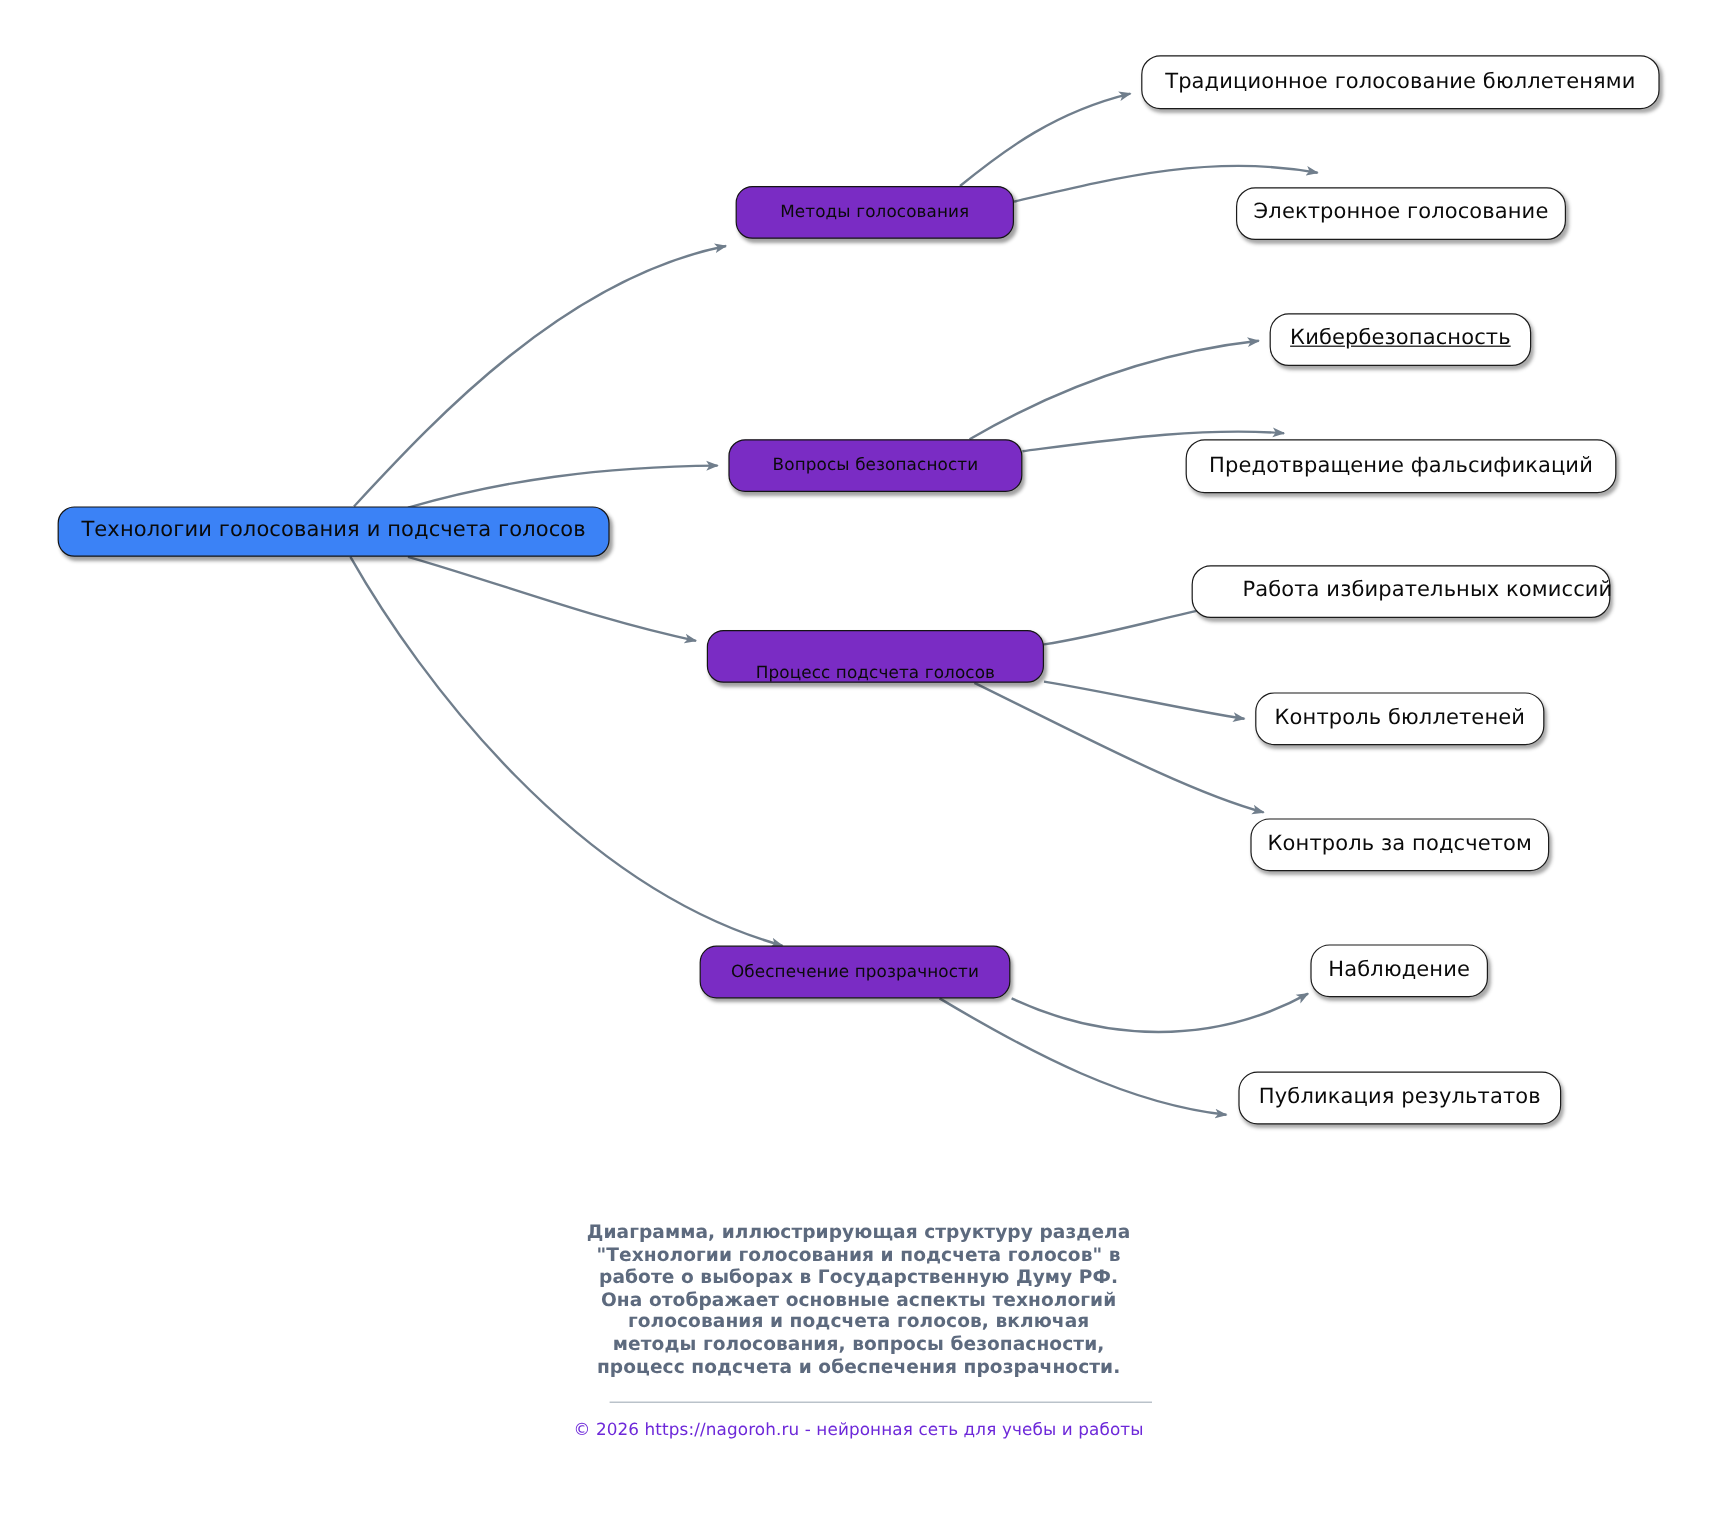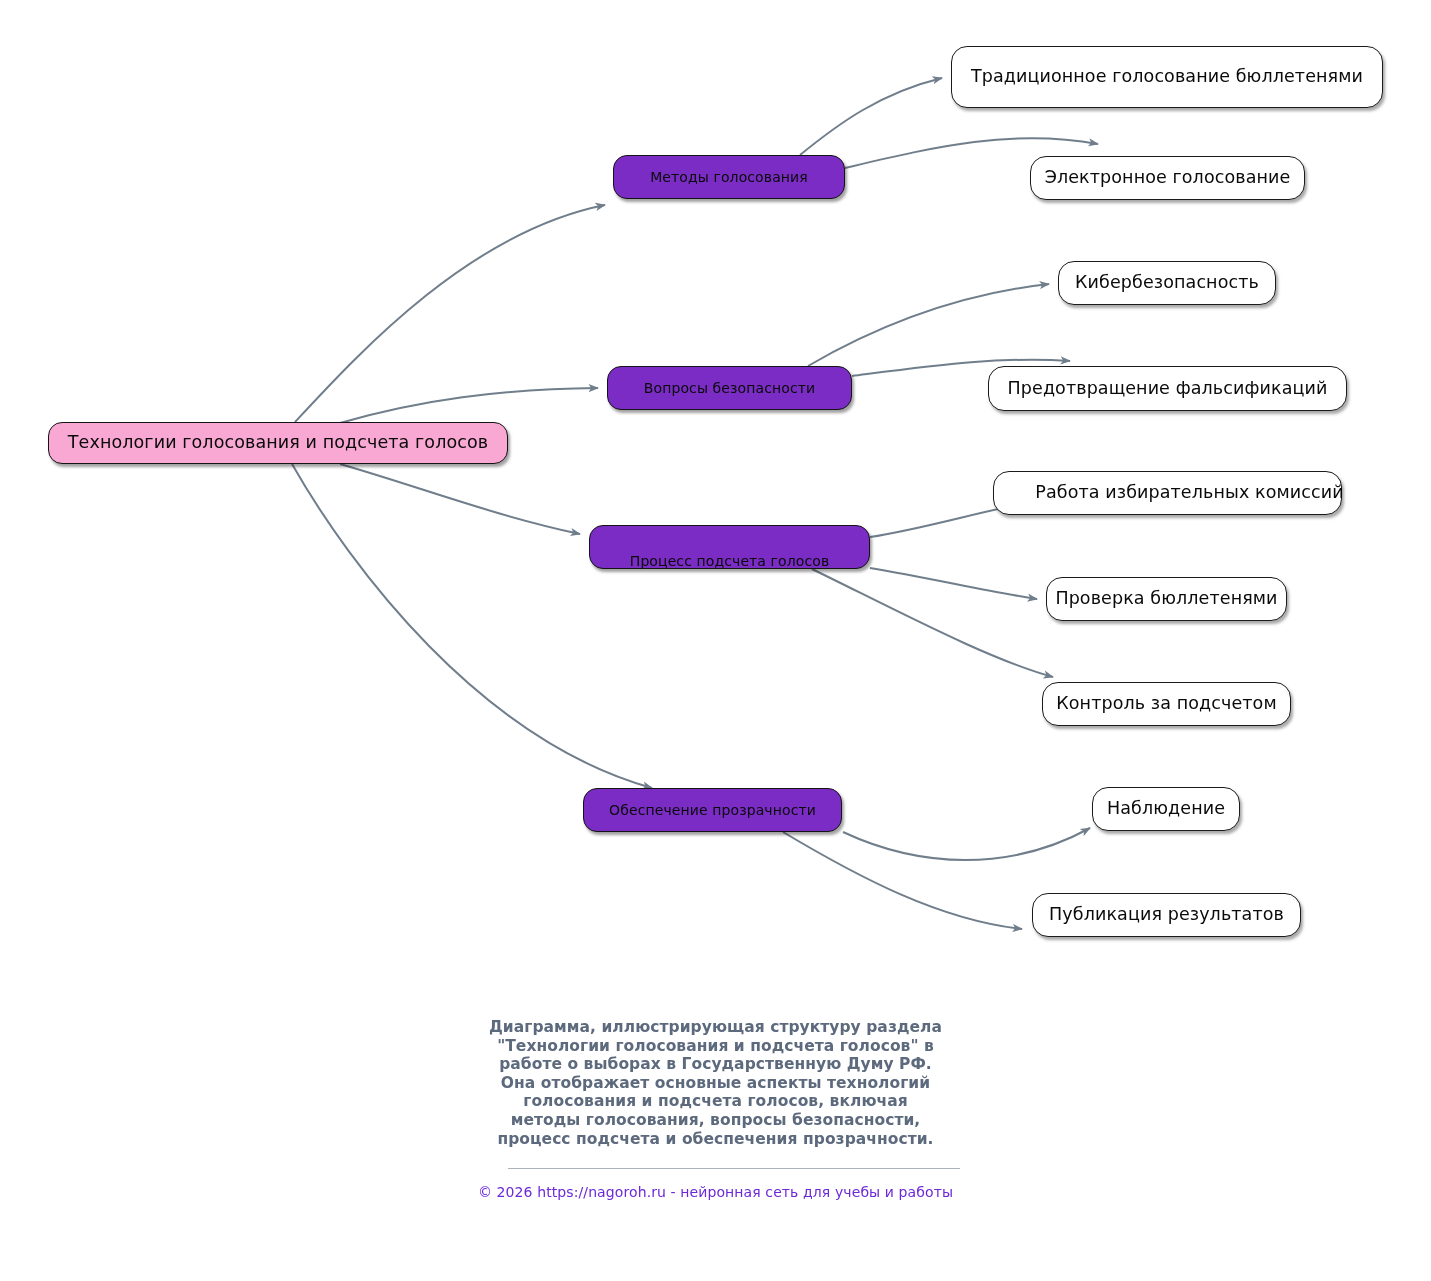--- a/index.html
+++ b/index.html
@@ -50,21 +50,21 @@
     justify-content: center;
     white-space: nowrap;
     border-radius: 14px;
     font-size: 17px;
     line-height: 1;
     color: #0a0a0a;
     letter-spacing: 0.1px;
   }
 
   .node-root {
-    background: #f9a8d4;
+    background: #3b82f6;
     border: 1.6px solid #141414;
     box-shadow: 2px 3px 3px rgba(20,20,20,0.40);
     font-size: 17.5px;
   }
 
   .node-branch {
     background: #7a2cc4;
     border: 1.6px solid #141414;
     box-shadow: 2px 3px 3px rgba(20,20,20,0.40);
     font-size: 14px;
@@ -155,45 +155,45 @@
     <path class="edge-path" marker-end="url(#arrowhead)" d="M 783,832 C 860,878 940,920 1022,929"></path>
   </svg>
 
   <div class="node node-root" style="left:48px; top:422px; width:460px; height:42px;">
     <span>Технологии голосования и подсчета голосов</span>
   </div>
 
   <div class="node node-branch" style="left:613px; top:155px; width:232px; height:44px;">
     <span>Методы голосования</span>
   </div>
-  <div class="node node-leaf" style="left:951px; top:46px; width:432px; height:62px;">
+  <div class="node node-leaf" style="left:951px; top:46px; width:432px; height:45px;">
     <span>Традиционное голосование бюллетенями</span>
   </div>
   <div class="node node-leaf" style="left:1030px; top:156px; width:275px; height:44px;">
     <span>Электронное голосование</span>
   </div>
 
   <div class="node node-branch" style="left:607px; top:366px; width:245px; height:44px;">
     <span>Вопросы безопасности</span>
   </div>
-  <div class="node node-leaf" style="left:1058px; top:261px; width:218px; height:44px;">
+  <div class="node node-leaf" style="left:1058px; top:261px; width:218px; height:44px;text-decoration:underline;">
     <span>Кибербезопасность</span>
   </div>
   <div class="node node-leaf" style="left:988px; top:366px; width:359px; height:45px;">
     <span>Предотвращение фальсификаций</span>
   </div>
 
   <div class="node node-branch" style="left:589px; top:525px; width:281px; height:44px;align-items:flex-end;">
     <span>Процесс подсчета голосов</span>
   </div>
   <div class="node node-leaf" style="left:993px; top:471px; width:349px; height:44px;padding-left:44px;">
     <span>Работа избирательных комиссий</span>
   </div>
   <div class="node node-leaf" style="left:1046px; top:577px; width:241px; height:44px;">
-    <span>Проверка бюллетенями</span>
+    <span>Контроль бюллетеней</span>
   </div>
   <div class="node node-leaf" style="left:1042px; top:682px; width:249px; height:44px;">
     <span>Контроль за подсчетом</span>
   </div>
 
   <div class="node node-branch" style="left:583px; top:788px; width:259px; height:44px;">
     <span>Обеспечение прозрачности</span>
   </div>
   <div class="node node-leaf" style="left:1092px; top:787px; width:148px; height:44px;">
     <span>Наблюдение</span>

